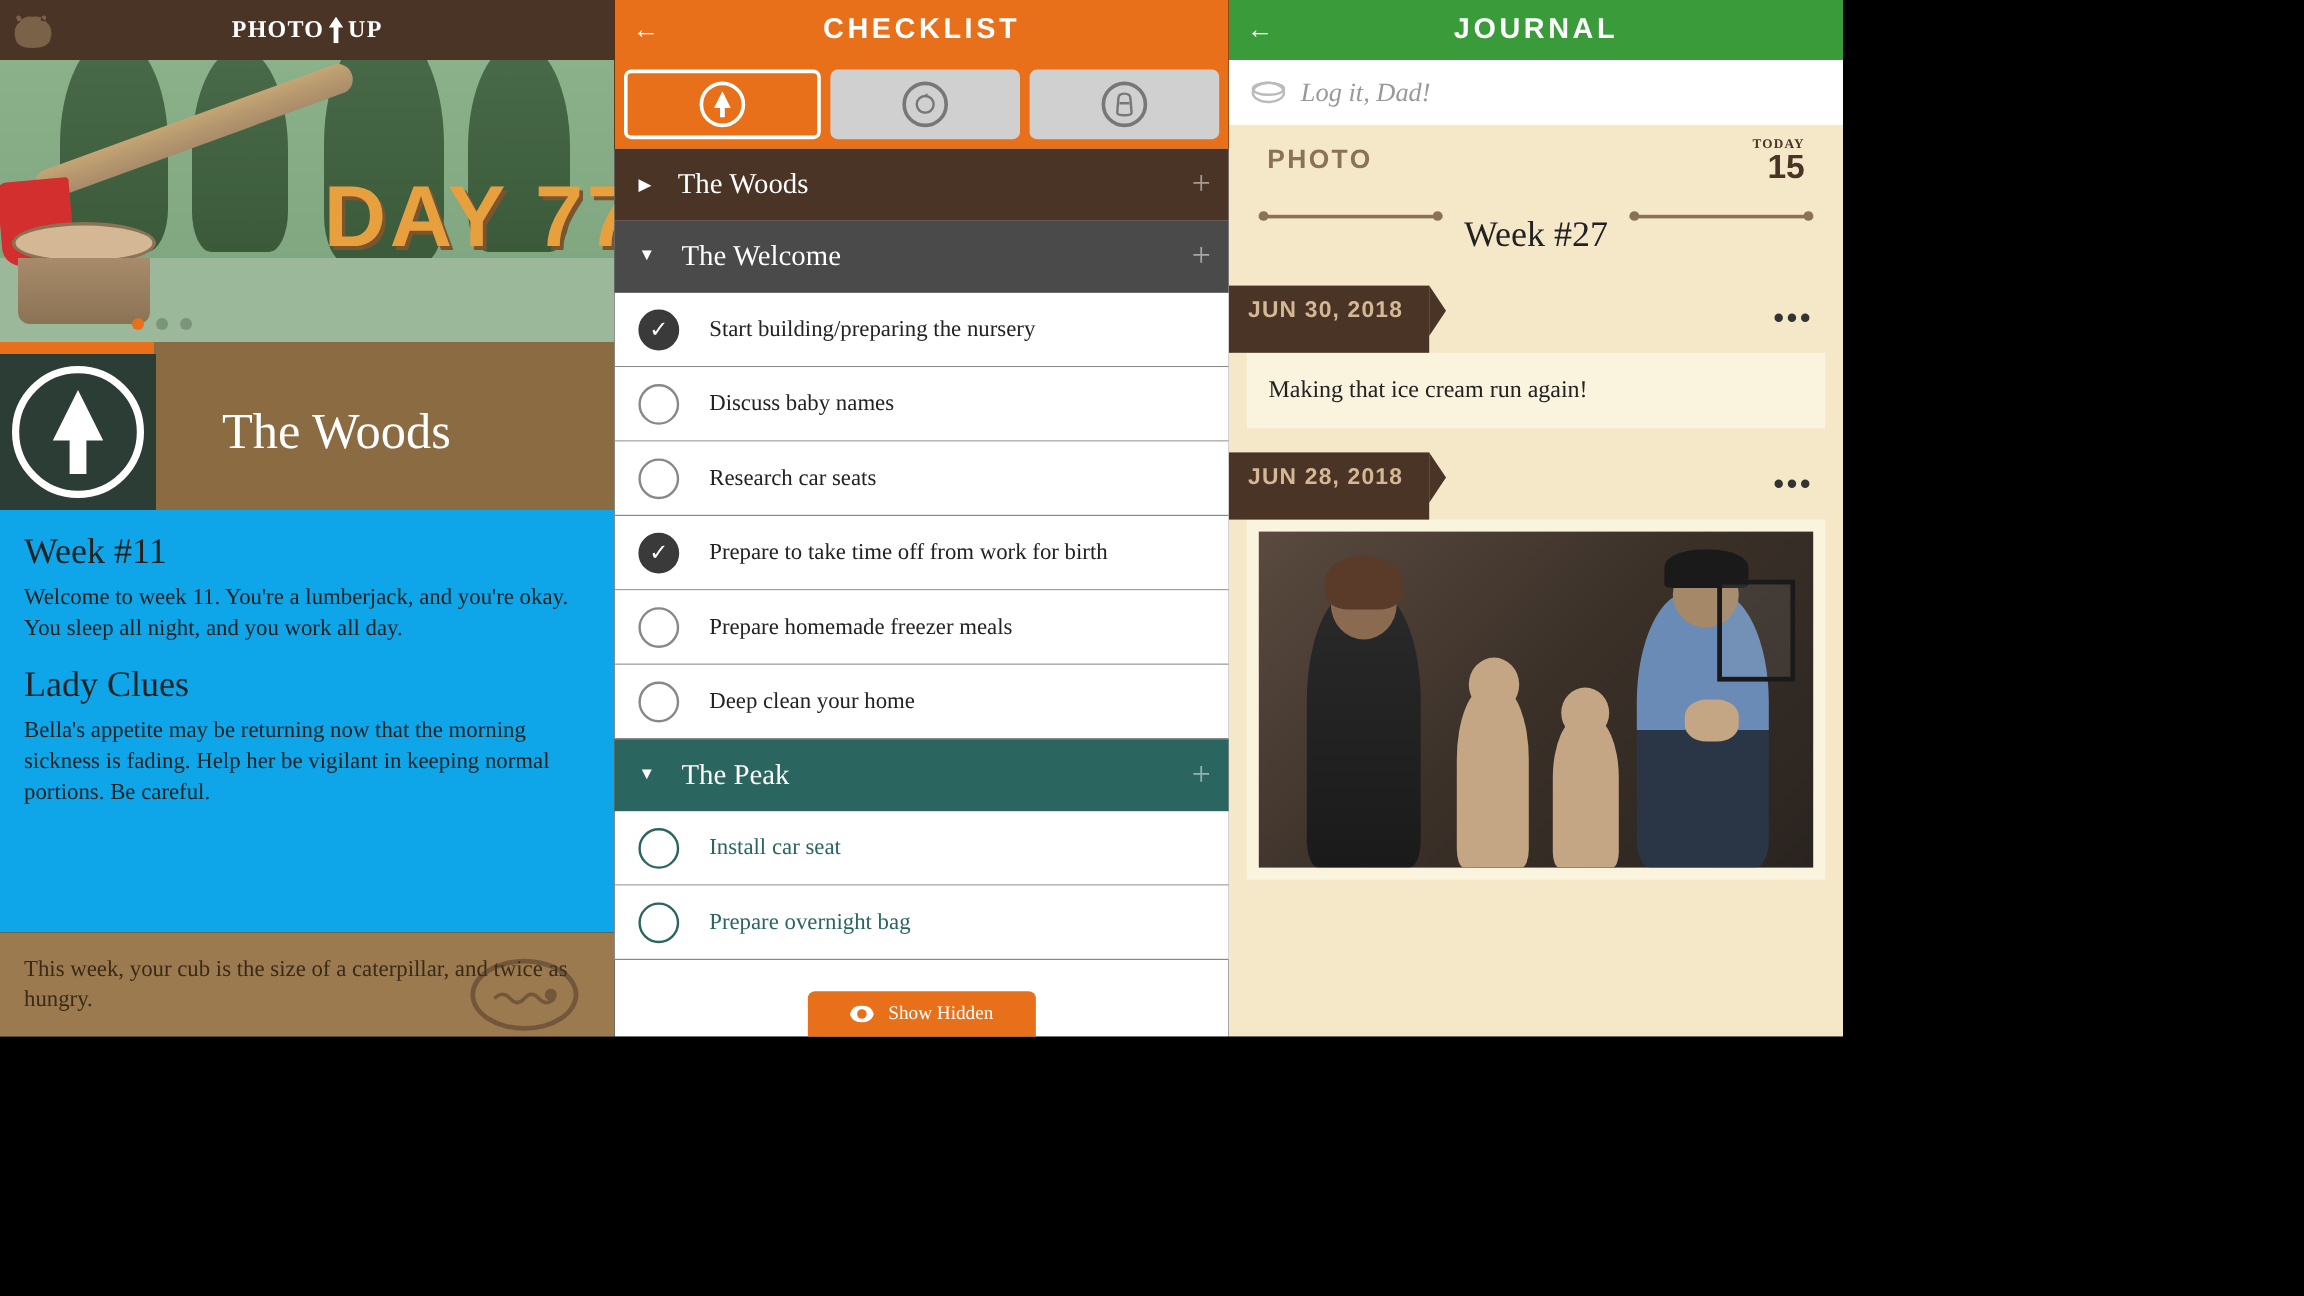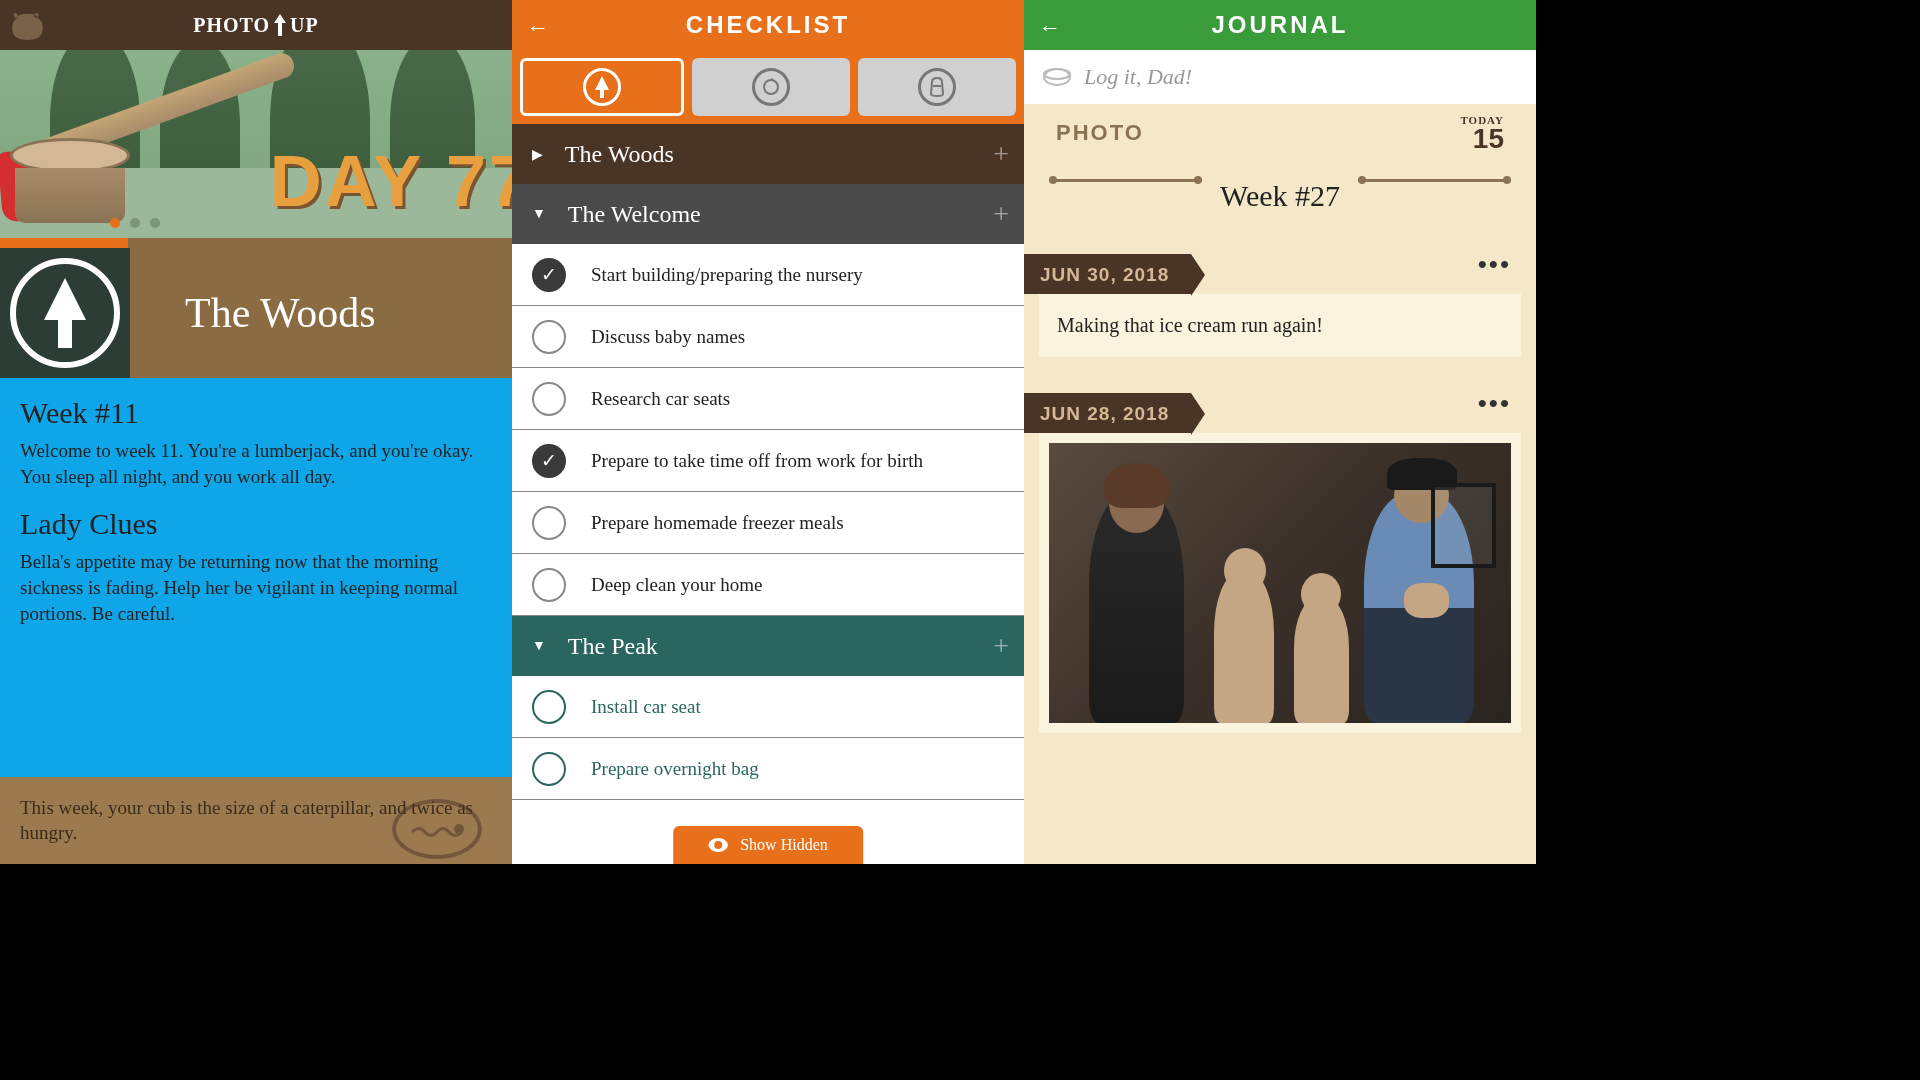--- a/index.html
+++ b/index.html
@@ -3,21 +3,21 @@
 <meta charset="utf-8">
 <style>
 * { margin: 0; padding: 0; box-sizing: border-box; }
 body { font-family: Georgia, 'Times New Roman', serif; background: #000; display: flex; width: 1536px; height: 864px; overflow: hidden; }
 .screen { flex: 1; display: flex; flex-direction: column; position: relative; overflow: hidden; }
 
 
 .s1-header { background: #4a3426; height: 50px; display: flex; align-items: center; justify-content: center; position: relative; }
 .bear-icon { position: absolute; left: 5px; top: 8px; width: 45px; height: 35px; }
 .logo { color: #fff; font-weight: bold; font-size: 20px; letter-spacing: 1px; display: flex; align-items: center; gap: 2px; }
-.s1-hero { height: 188px; background: linear-gradient(#8ab18a, #7da37d); position: relative; display: flex; align-items: center; justify-content: center; overflow: hidden; text-align: center; }
+.s1-hero { height: 235px; background: linear-gradient(#8ab18a, #7da37d); position: relative; display: flex; align-items: center; justify-content: center; overflow: hidden; text-align: center; }
 .forest-bg { position: absolute; inset: 0; }
 .tree { position: absolute; background: linear-gradient(#4a6b4a, #3a5a3a); border-radius: 50% 50% 20% 20%; }
 .stump { position: absolute; left: 10px; bottom: 10px; width: 140px; height: 90px; }
 .stump-top { width: 120px; height: 35px; background: #d4b896; border-radius: 50%; border: 3px solid #8a7355; }
 .stump-body { width: 110px; height: 55px; background: linear-gradient(#a88b6a, #8a7355); margin-left: 5px; margin-top: -5px; border-radius: 0 0 10px 10px; }
 .axe { position: absolute; left: 0px; top: 40px; width: 200px; height: 130px; }
 .axe-head { position: absolute; left: 0; top: 60px; width: 60px; height: 70px; background: #d32f2f; border-radius: 8px 3px 3px 15px; transform: rotate(-5deg); }
 .axe-handle { position: absolute; left: 30px; top: 55px; width: 280px; height: 25px; background: linear-gradient(#c4a574, #a88b6a); border-radius: 12px; transform: rotate(-20deg); transform-origin: left center; }
 .day-text { position: absolute; right: -20px; top: 90px; font-size: 72px; font-weight: 900; color: #e8a03f; text-shadow: 3px 3px 0 #7a5530; letter-spacing: 3px; font-family: 'Arial Black', sans-serif; }
 .pager-dots { position: absolute; bottom: 10px; left: 110px; display: flex; gap: 10px; }
@@ -67,21 +67,21 @@
 .photo-label { font-size: 22px; font-weight: bold; color: #8a7355; letter-spacing: 2px; font-family: 'Arial Black', sans-serif; }
 .today-block { text-align: right; }
 .today-label { font-size: 11px; font-weight: bold; color: #4a3426; letter-spacing: 1px; }
 .today-num { font-size: 28px; font-weight: 900; color: #4a3426; line-height: 0.9; font-family: 'Arial Black', sans-serif; }
 .week-divider { display: flex; align-items: flex-start; padding: 10px 25px 25px; gap: 18px; }
 .week-line { flex: 1; height: 3px; background: #8a7355; position:relative; }
 .week-line::before, .week-line::after { content:''; position:absolute; width:8px; height:8px; background:#8a7355; border-radius:50%; top:-3px; }
 .week-line::before { left:0 } .week-line::after { right:0 }
 .week-text { font-size: 30px; color: #222; }
 .entry { margin: 0 15px 20px; position: relative; }
-.date-ribbon { background: #4a3426; color: #d4b896; padding: 10px 22px 8px 16px; font-size: 19px; font-weight: bold; letter-spacing: 1px; display: inline-block; position: relative; margin-left: -15px; font-family: 'Arial Black', sans-serif; margin-top: 16px; }
+.date-ribbon { background: #4a3426; color: #d4b896; padding: 10px 22px 24px 16px; font-size: 19px; font-weight: bold; letter-spacing: 1px; display: inline-block; position: relative; margin-left: -15px; font-family: 'Arial Black', sans-serif; }
 .date-ribbon::after { content: ''; position: absolute; right: -14px; top: 0; border-left: 14px solid #4a3426; border-top: 21px solid transparent; border-bottom: 21px solid transparent; }
 .entry-dots { position: absolute; right: 10px; top: 12px; font-size: 26px; color: #333; letter-spacing: 2px; font-weight: bold; }
 .entry-body { background: #faf3dd; padding: 20px 18px; font-size: 20px; color: #222; margin-top: 0; min-height: 60px; }
 .entry-photo { background: #faf3dd; padding: 10px; margin-top: 0; }
 .photo-placeholder { width: 100%; height: 280px; background: linear-gradient(135deg, #5a4a3f 0%, #3a3028 50%, #2a2420 100%); position: relative; overflow: hidden; }
 .person { position: absolute; border-radius: 40% 40% 10% 10%; }
 </style>
 </head>
 <body>
 

